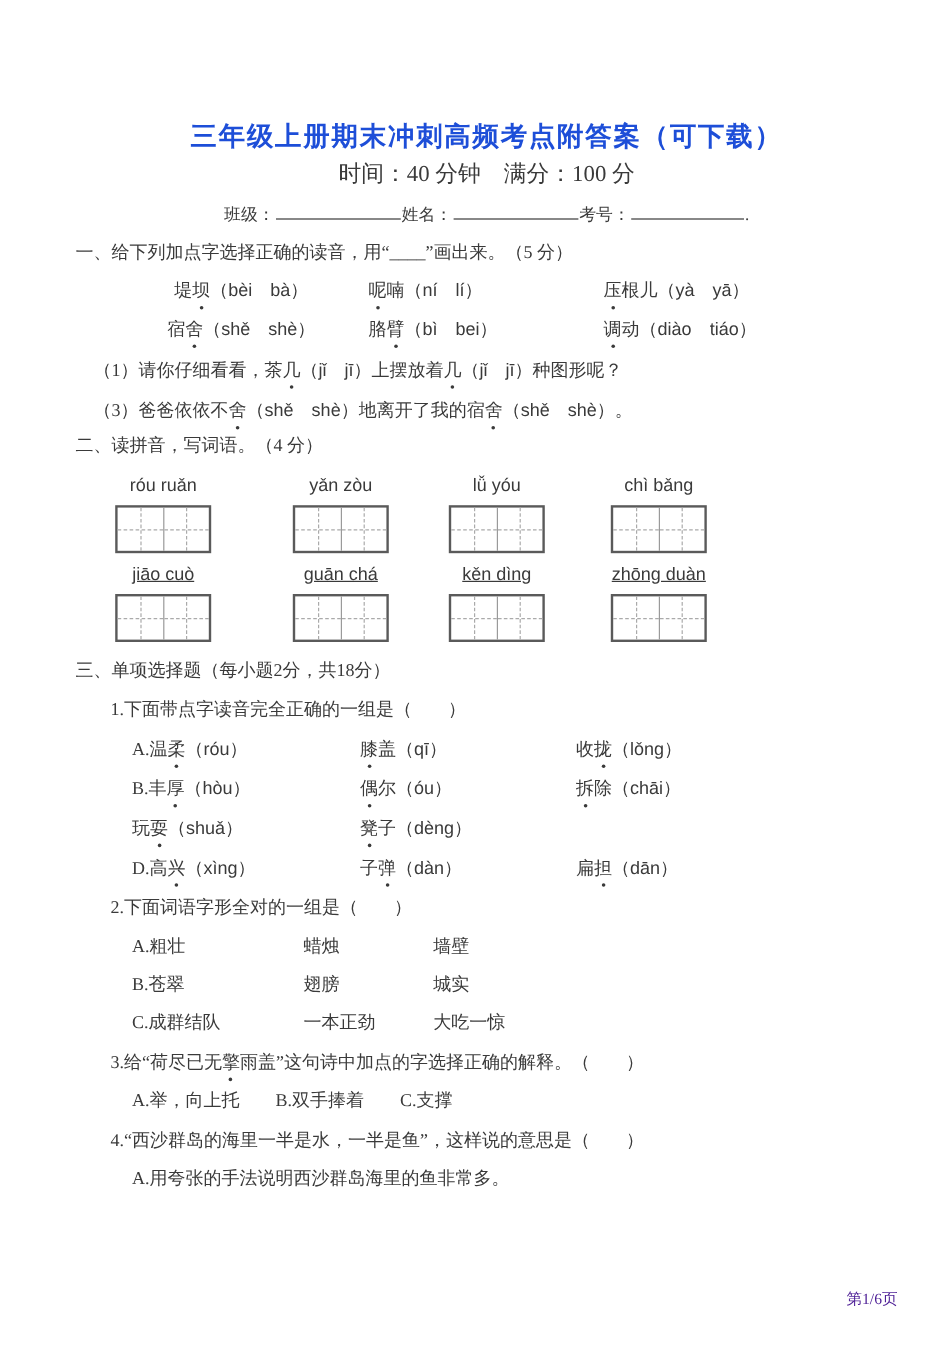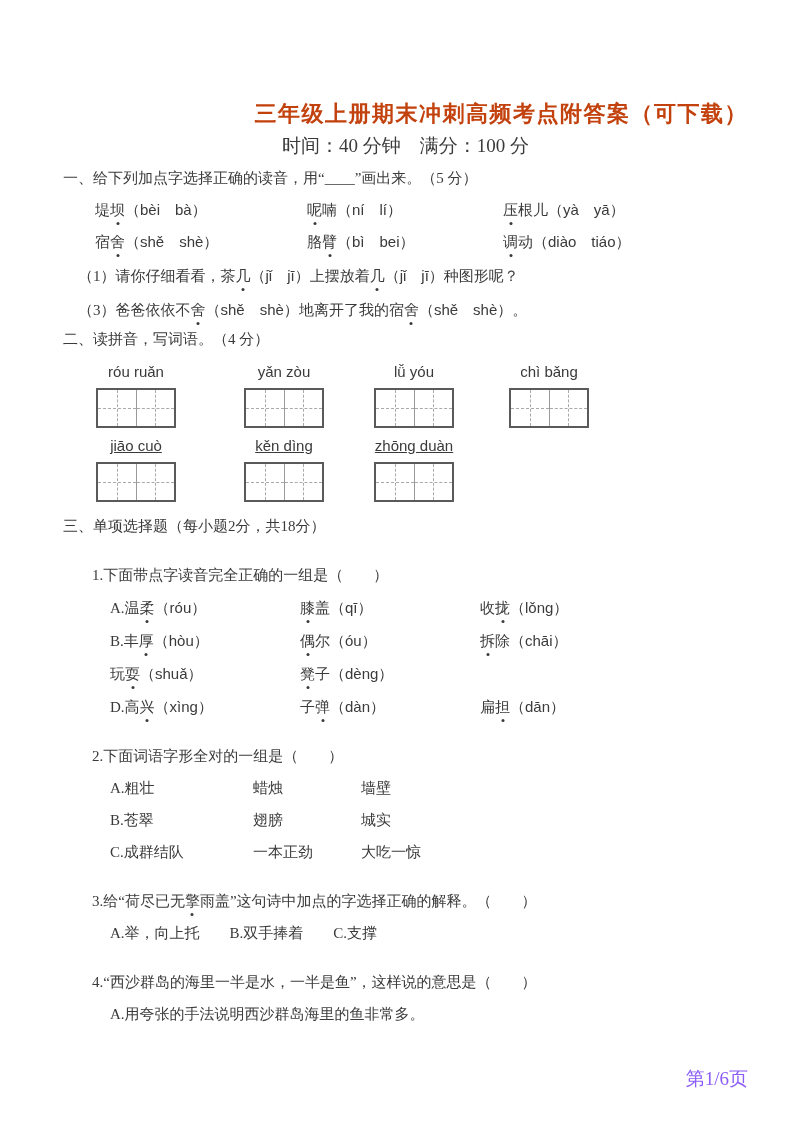--- a/index.html
+++ b/index.html
@@ -1,59 +1,60 @@
 <!DOCTYPE html>
 <html><head>
 <meta charset="utf-8">
 <style>
   html,body{margin:0;padding:0;background:#fff;}
   body{width:793px;height:1122px;position:relative;overflow:hidden;
        font-family:"Liberation Serif","DejaVu Serif",serif;color:#3a3a3a;}
   .page{box-sizing:border-box;width:793px;height:1122px;padding:100px 45px 0 63px;position:relative;}
-  .title{text-align:right;font-family:"Liberation Sans","DejaVu Sans",sans-serif;
-         font-weight:bold;font-size:22px;letter-spacing:1.5px;color:#c2410c;line-height:28px;}
+  .title{text-align:center;font-family:"Liberation Sans","DejaVu Sans",sans-serif;
+         font-weight:bold;font-size:22px;letter-spacing:1.5px;color:#1d4ed8;line-height:28px;}
   .meta{text-align:center;font-size:19px;margin-top:8px;line-height:20px;}
   .fields{text-align:center;font-size:14px;margin-top:12px;line-height:19px;}
   .blank{display:inline-block;width:104px;height:14px;border-bottom:1px solid #3a3a3a;margin:0 1px;}
   .blank.last{width:94px;}
   .sec-h{font-size:15px;line-height:21px;}
   .h1{margin-top:12px;} .h2{margin-top:8px;} .h3{margin-top:14px;}
   .wrow{display:flex;margin-left:32px;margin-top:10px;font-size:15px;line-height:22px;}
-  .wrow .wcol:nth-child(1){width:212px;} .wrow .wcol:nth-child(2){width:196px;}
+  .wrow .wcol:nth-child(1){width:212px;text-align:center;} .wrow .wcol:nth-child(2){width:196px;}
   .sent{margin-left:15px;margin-top:12px;font-size:15px;line-height:22px;}
   .py{font-family:"Liberation Sans","DejaVu Sans",sans-serif;}
   .zi-dot{position:relative;display:inline-block;}
   .zi-dot::after{content:"";position:absolute;left:50%;transform:translateX(-50%);
                  bottom:-4px;width:3px;height:3px;border-radius:50%;background:#3a3a3a;}
   .pyrow{display:flex;margin-left:33px;margin-top:12px;}
   .pyrow.second{margin-top:8px;text-decoration:underline;}
   .pycol{width:80px;text-align:center;}
   .pyrow .pycol:nth-child(1){margin-right:68px;}
   .pyrow .pycol:nth-child(2){margin-right:50px;}
   .pyrow .pycol:nth-child(3){margin-right:55px;}
   .pylabel{font-family:"Liberation Sans","DejaVu Sans",sans-serif;font-size:15px;line-height:20px;white-space:nowrap;}
   .tian{width:80px;height:40px;box-sizing:border-box;border:2px solid #5a5a5a;display:flex;margin:6px auto 0;background:#fff;}
   .cell{flex:1;position:relative;}
   .cell + .cell{border-left:1px solid #9a9a9a;}
   .cell::before{content:"";position:absolute;left:50%;top:0;bottom:0;border-left:1px dashed #aaa;}
   .cell::after{content:"";position:absolute;top:50%;left:0;right:0;border-top:1px dashed #aaa;}
-  .qstem{margin-left:29px;margin-top:28px;font-size:15px;line-height:21px;}
+  .qstem{margin-left:29px;margin-top:12px;font-size:15px;line-height:21px;}
   .opt{display:flex;margin-left:47px;margin-top:11px;font-size:15px;line-height:21px;}
   .optw .ocol:nth-child(1){width:190px;} .optw .ocol:nth-child(2){width:180px;}
   .optt .ocol2:nth-child(1){width:143px;} .optt .ocol2:nth-child(2){width:108px;}
   .opt3 .oinline{margin-right:30px;}
-  .footer{position:absolute;right:45px;bottom:30px;font-size:19px;color:#8b5cf6;}
+  .footer{position:absolute;right:45px;bottom:30px;font-size:13px;color:#4c1d95;}
 </style>
 </head>
 <body>
 
 <div class="page">
 
   <div class="title">三年级上册期末冲刺高频考点附答案（可下载）</div>
   <div class="meta">时间：40 分钟　满分：100 分</div>
+  <div class="fields"><span class="flabel">班级：</span><span class="blank"></span><span class="flabel">姓名：</span><span class="blank"></span><span class="flabel">考号：</span><span class="blank last"></span><span class="ftail">.</span></div>
 
   <div class="sec-h h1">一、给下列加点字选择正确的读音，用“____”画出来。（5 分）</div>
   <div class="wrow">
       <span class="wcol"><span class="word"><span class="zi">堤<span class="zi-dot">坝</span></span><span class="py">（bèi　bà）</span></span></span>
       <span class="wcol"><span class="word"><span class="zi"><span class="zi-dot">呢</span>喃</span><span class="py">（ní　lí）</span></span></span>
       <span class="wcol"><span class="word"><span class="zi"><span class="zi-dot">压</span>根儿</span><span class="py">（yà　yā）</span></span></span>
     </div>
   <div class="wrow">
       <span class="wcol"><span class="word"><span class="zi">宿<span class="zi-dot">舍</span></span><span class="py">（shě　shè）</span></span></span>
       <span class="wcol"><span class="word"><span class="zi">胳<span class="zi-dot">臂</span></span><span class="py">（bì　bei）</span></span></span>
@@ -89,20 +90,27 @@
         <div class="pylabel">chì bǎng</div>
         <div class="tian">
           <div class="cell"></div>
           <div class="cell"></div>
         </div>
       </div>
     </div>
   <div class="pyrow second">
       <div class="pycol">
         <div class="pylabel">jiāo cuò</div>
+        <div class="tian">
+          <div class="cell"></div>
+          <div class="cell"></div>
+        </div>
+      </div>
+      <div class="pycol">
+        <div class="pylabel">guān chá</div>
         <div class="tian">
           <div class="cell"></div>
           <div class="cell"></div>
         </div>
       </div>
       <div class="pycol">
         <div class="pylabel">kěn dìng</div>
         <div class="tian">
           <div class="cell"></div>
           <div class="cell"></div>

